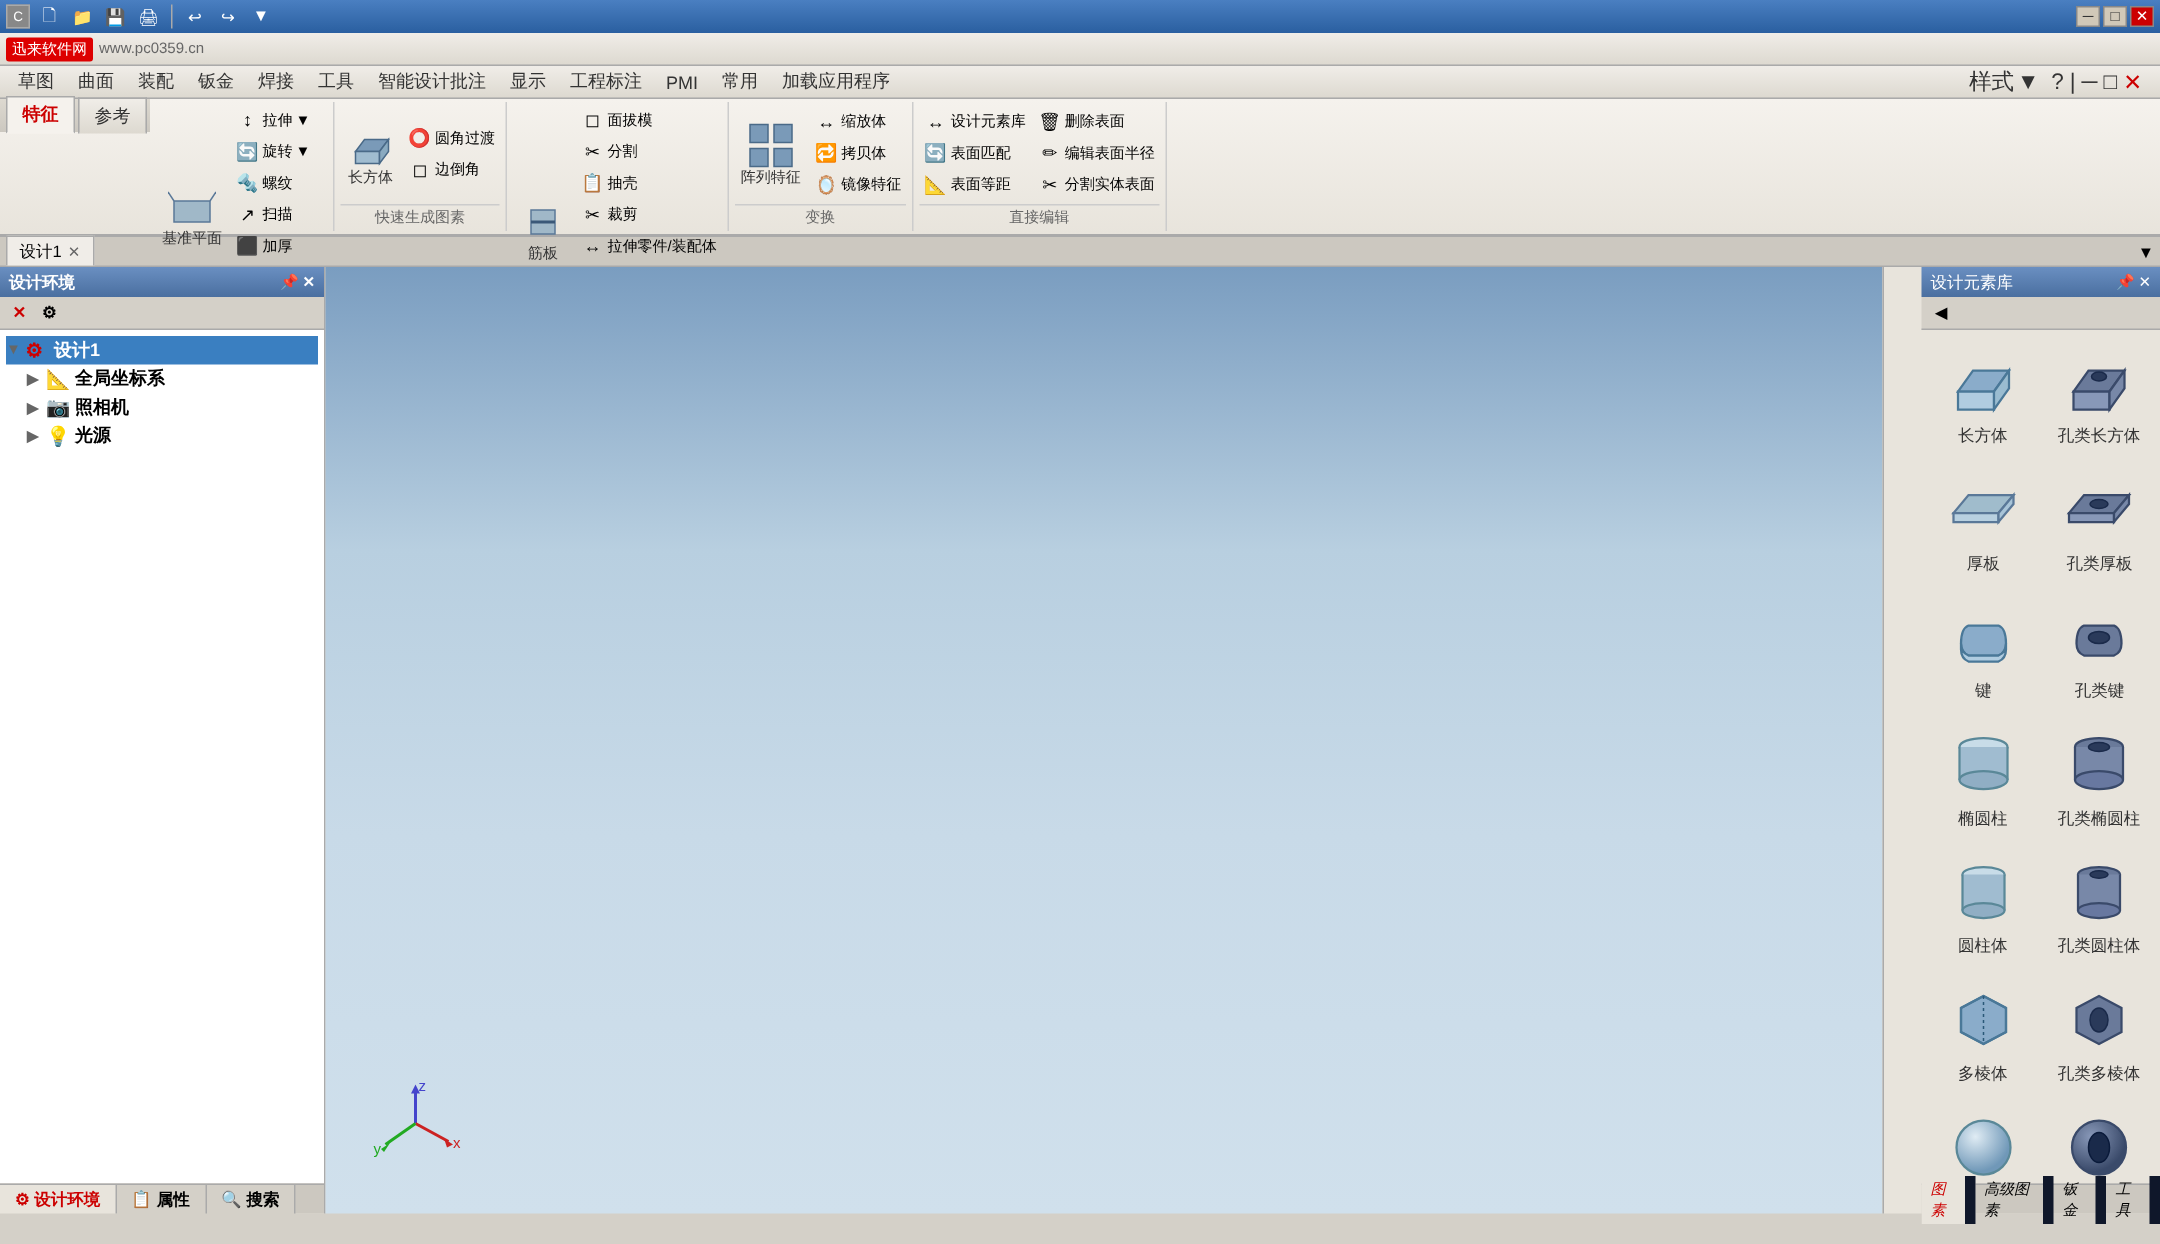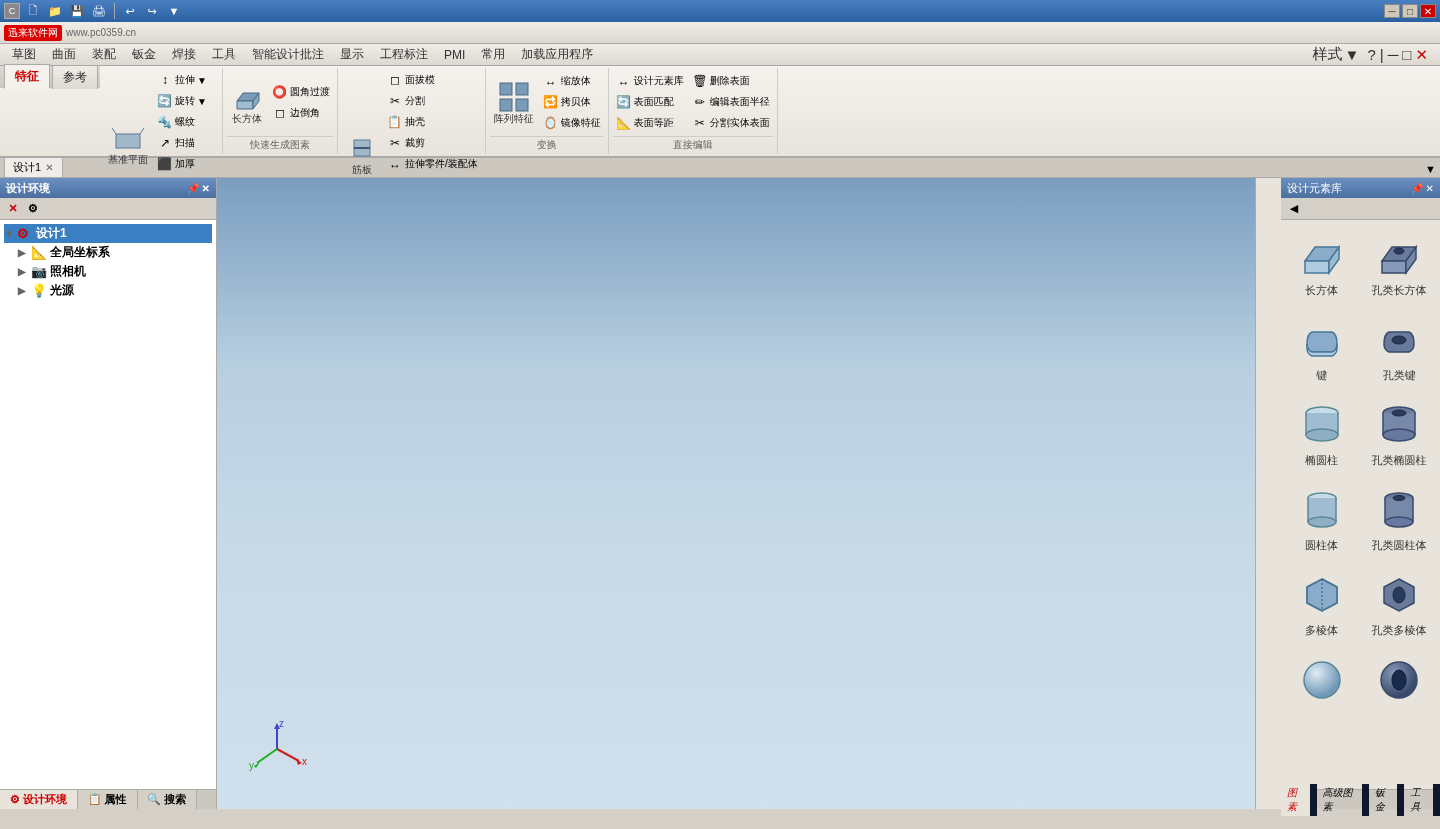--- a/index.html
+++ b/index.html
@@ -693,20 +693,43 @@
               <polygon points="8,32 32,32 42,18 18,18" fill="#6a7a9a" stroke="#3a4a6a" stroke-width="1.5"></polygon>
               <polygon points="8,32 8,44 32,44 32,32" fill="#8898b8" stroke="#3a4a6a" stroke-width="1.5"></polygon>
               <polygon points="32,32 42,18 42,30 32,44" fill="#7888a8" stroke="#3a4a6a" stroke-width="1.5"></polygon>
               <ellipse cx="25" cy="22" rx="5" ry="3" fill="#2a3a5a" stroke="#1a2a4a" stroke-width="1"></ellipse>
             </svg>
           </div>
           <div class="element-label">孔类长方体</div>
         </div>
       </div>
 
+      <div class="element-row">
+        <div class="element-item">
+          <div class="element-thumb">
+            <svg width="50" height="50" viewBox="0 0 50 50">
+              <polygon points="5,28 35,28 45,16 15,16" fill="#a0bccc" stroke="#5a7898" stroke-width="1.5"></polygon>
+              <polygon points="5,28 5,34 35,34 35,28" fill="#b8d0e0" stroke="#5a7898" stroke-width="1.5"></polygon>
+              <polygon points="35,28 45,16 45,22 35,34" fill="#a8c4d8" stroke="#5a7898" stroke-width="1.5"></polygon>
+            </svg>
+          </div>
+          <div class="element-label">厚板</div>
+        </div>
+        <div class="element-item">
+          <div class="element-thumb">
+            <svg width="50" height="50" viewBox="0 0 50 50">
+              <polygon points="5,28 35,28 45,16 15,16" fill="#6a7a9a" stroke="#3a4a6a" stroke-width="1.5"></polygon>
+              <polygon points="5,28 5,34 35,34 35,28" fill="#8898b8" stroke="#3a4a6a" stroke-width="1.5"></polygon>
+              <polygon points="35,28 45,16 45,22 35,34" fill="#7888a8" stroke="#3a4a6a" stroke-width="1.5"></polygon>
+              <ellipse cx="25" cy="22" rx="6" ry="3" fill="#2a3a5a" stroke="#1a2a4a" stroke-width="1"></ellipse>
+            </svg>
+          </div>
+          <div class="element-label">孔类厚板</div>
+        </div>
+      </div>
 
       <div class="element-row">
         <div class="element-item">
           <div class="element-thumb">
             <svg width="50" height="50" viewBox="0 0 50 50">
               <path d="M10,30 Q10,20 15,18 L35,18 Q40,20 40,30 Q40,36 35,38 L15,38 Q10,36 10,30 Z" fill="#8aacca" stroke="#4a7898" stroke-width="1.5"></path>
               <path d="M10,30 Q10,36 15,38 L35,38 Q40,36 40,30 L40,34 Q40,40 35,42 L15,42 Q10,40 10,34 Z" fill="#b0cce0" stroke="#4a7898" stroke-width="1.5"></path>
             </svg>
           </div>
           <div class="element-label">键</div>

